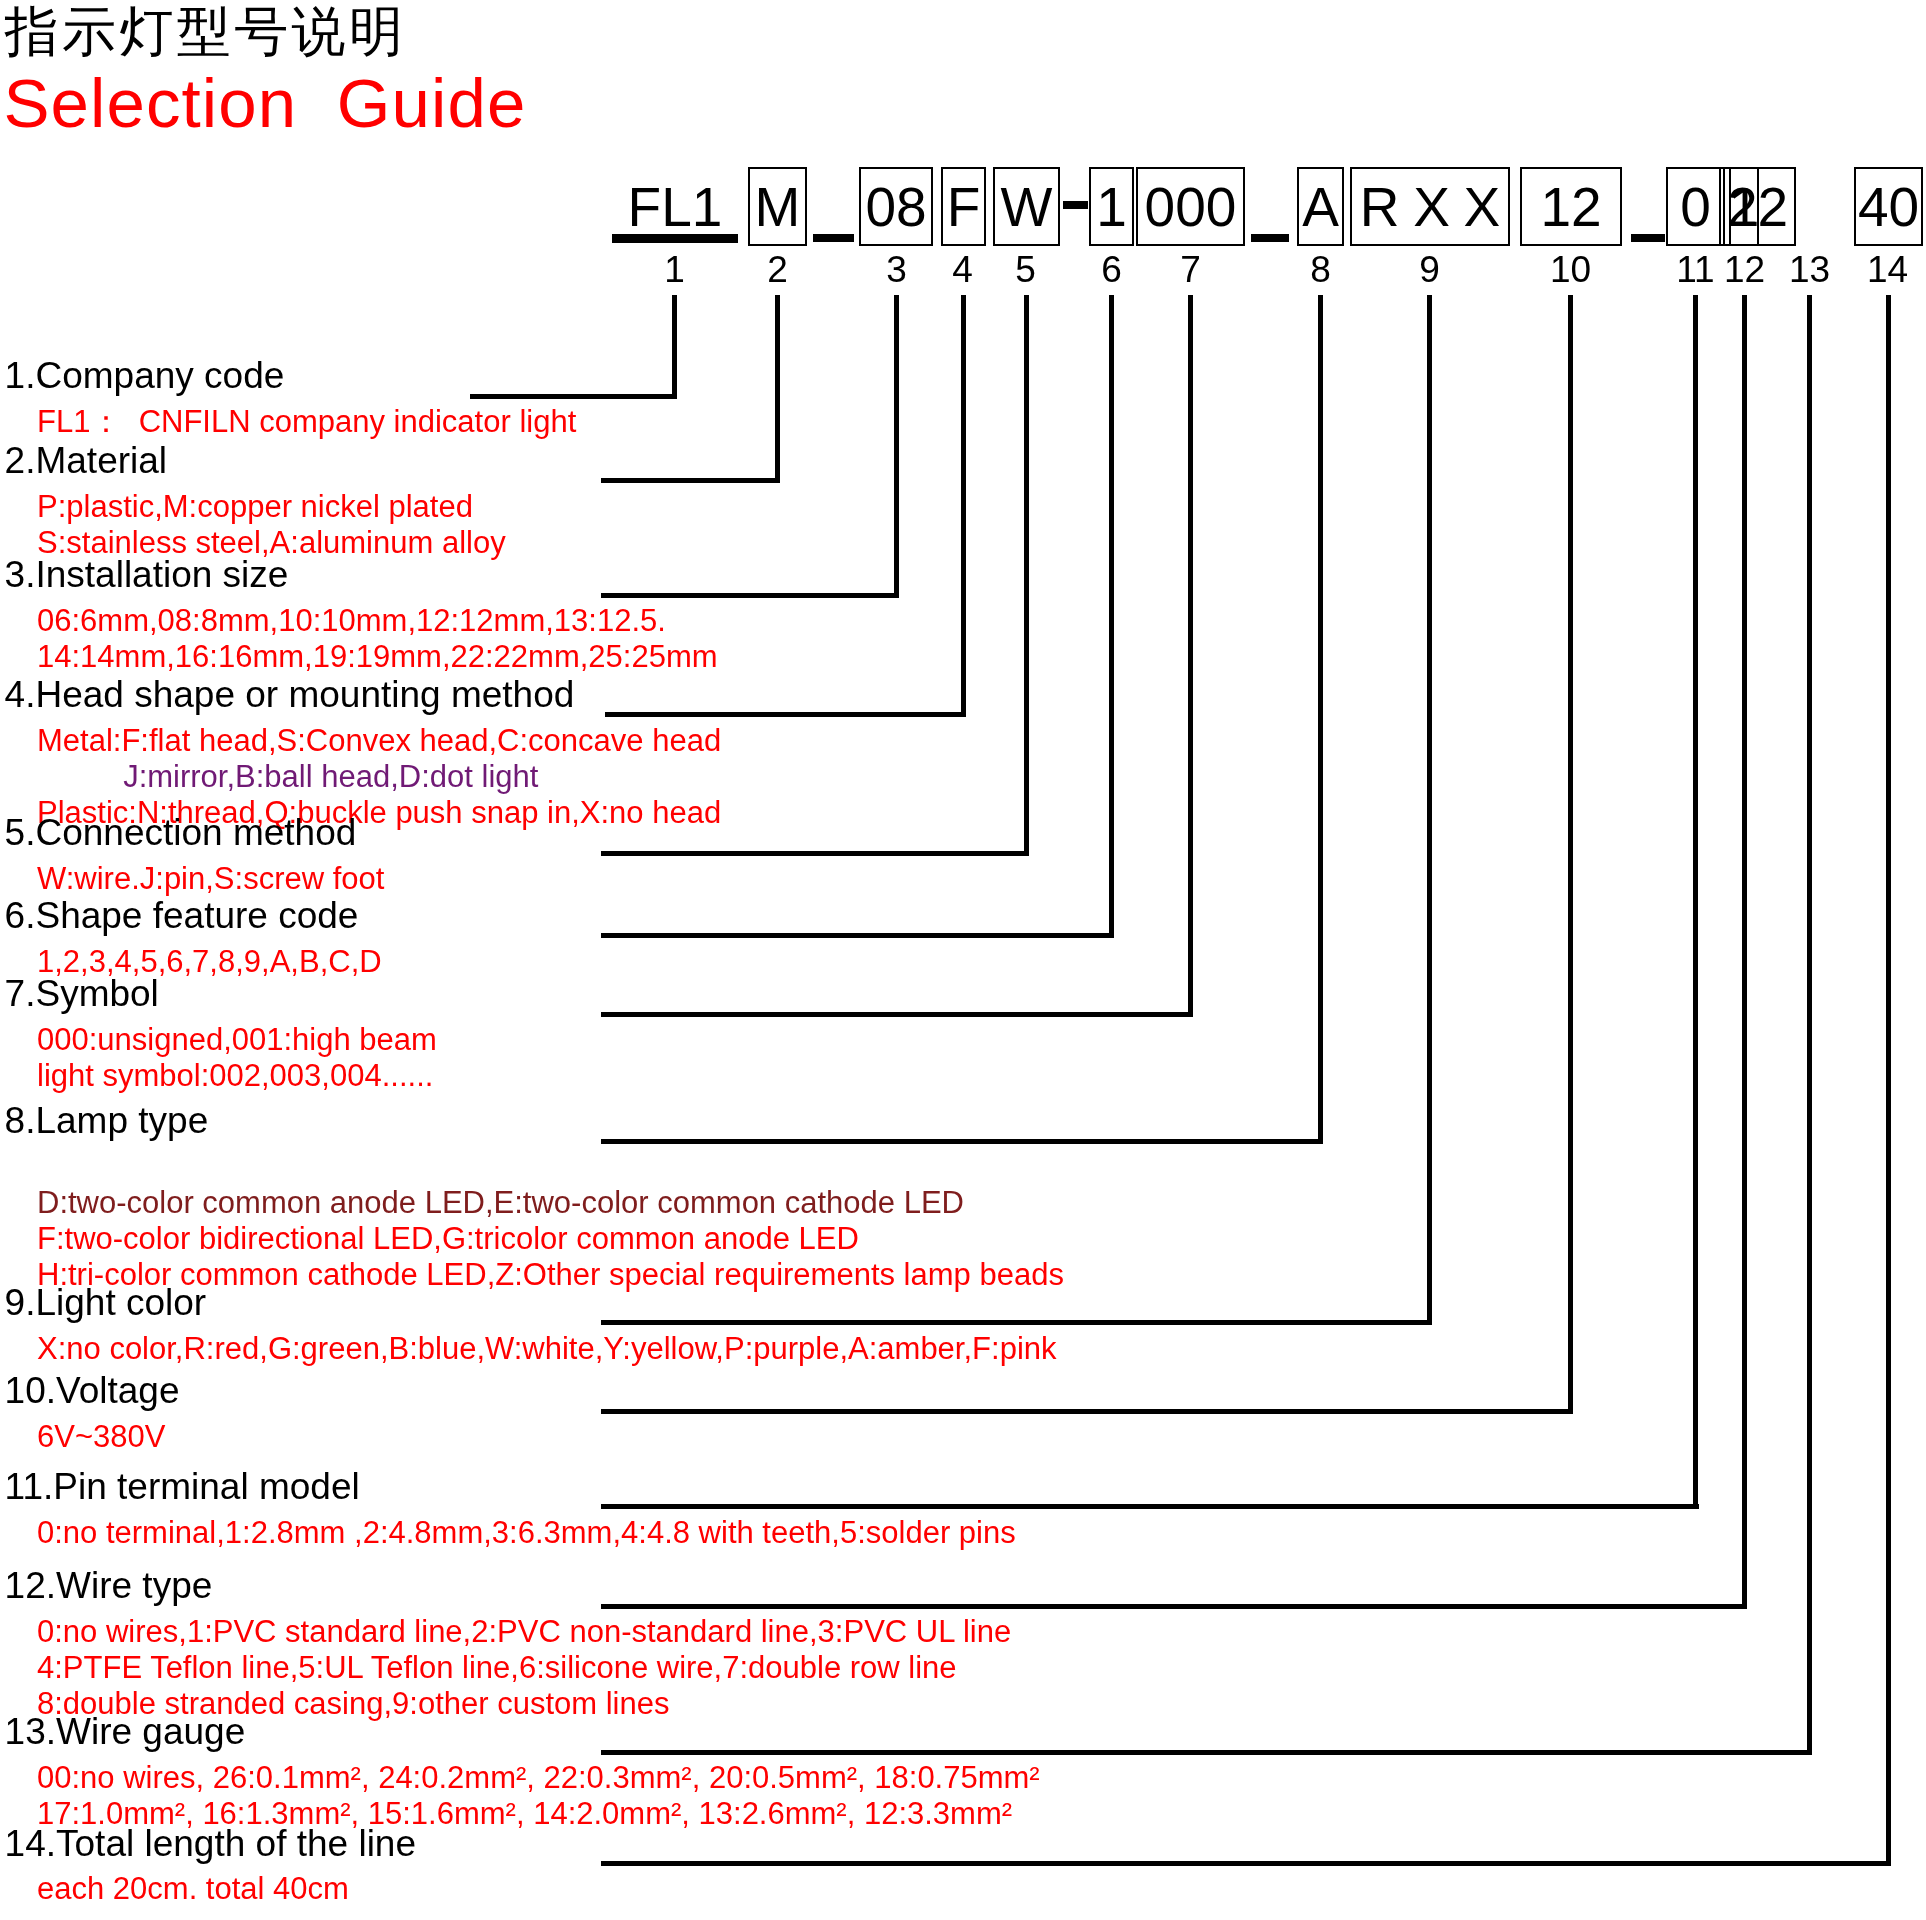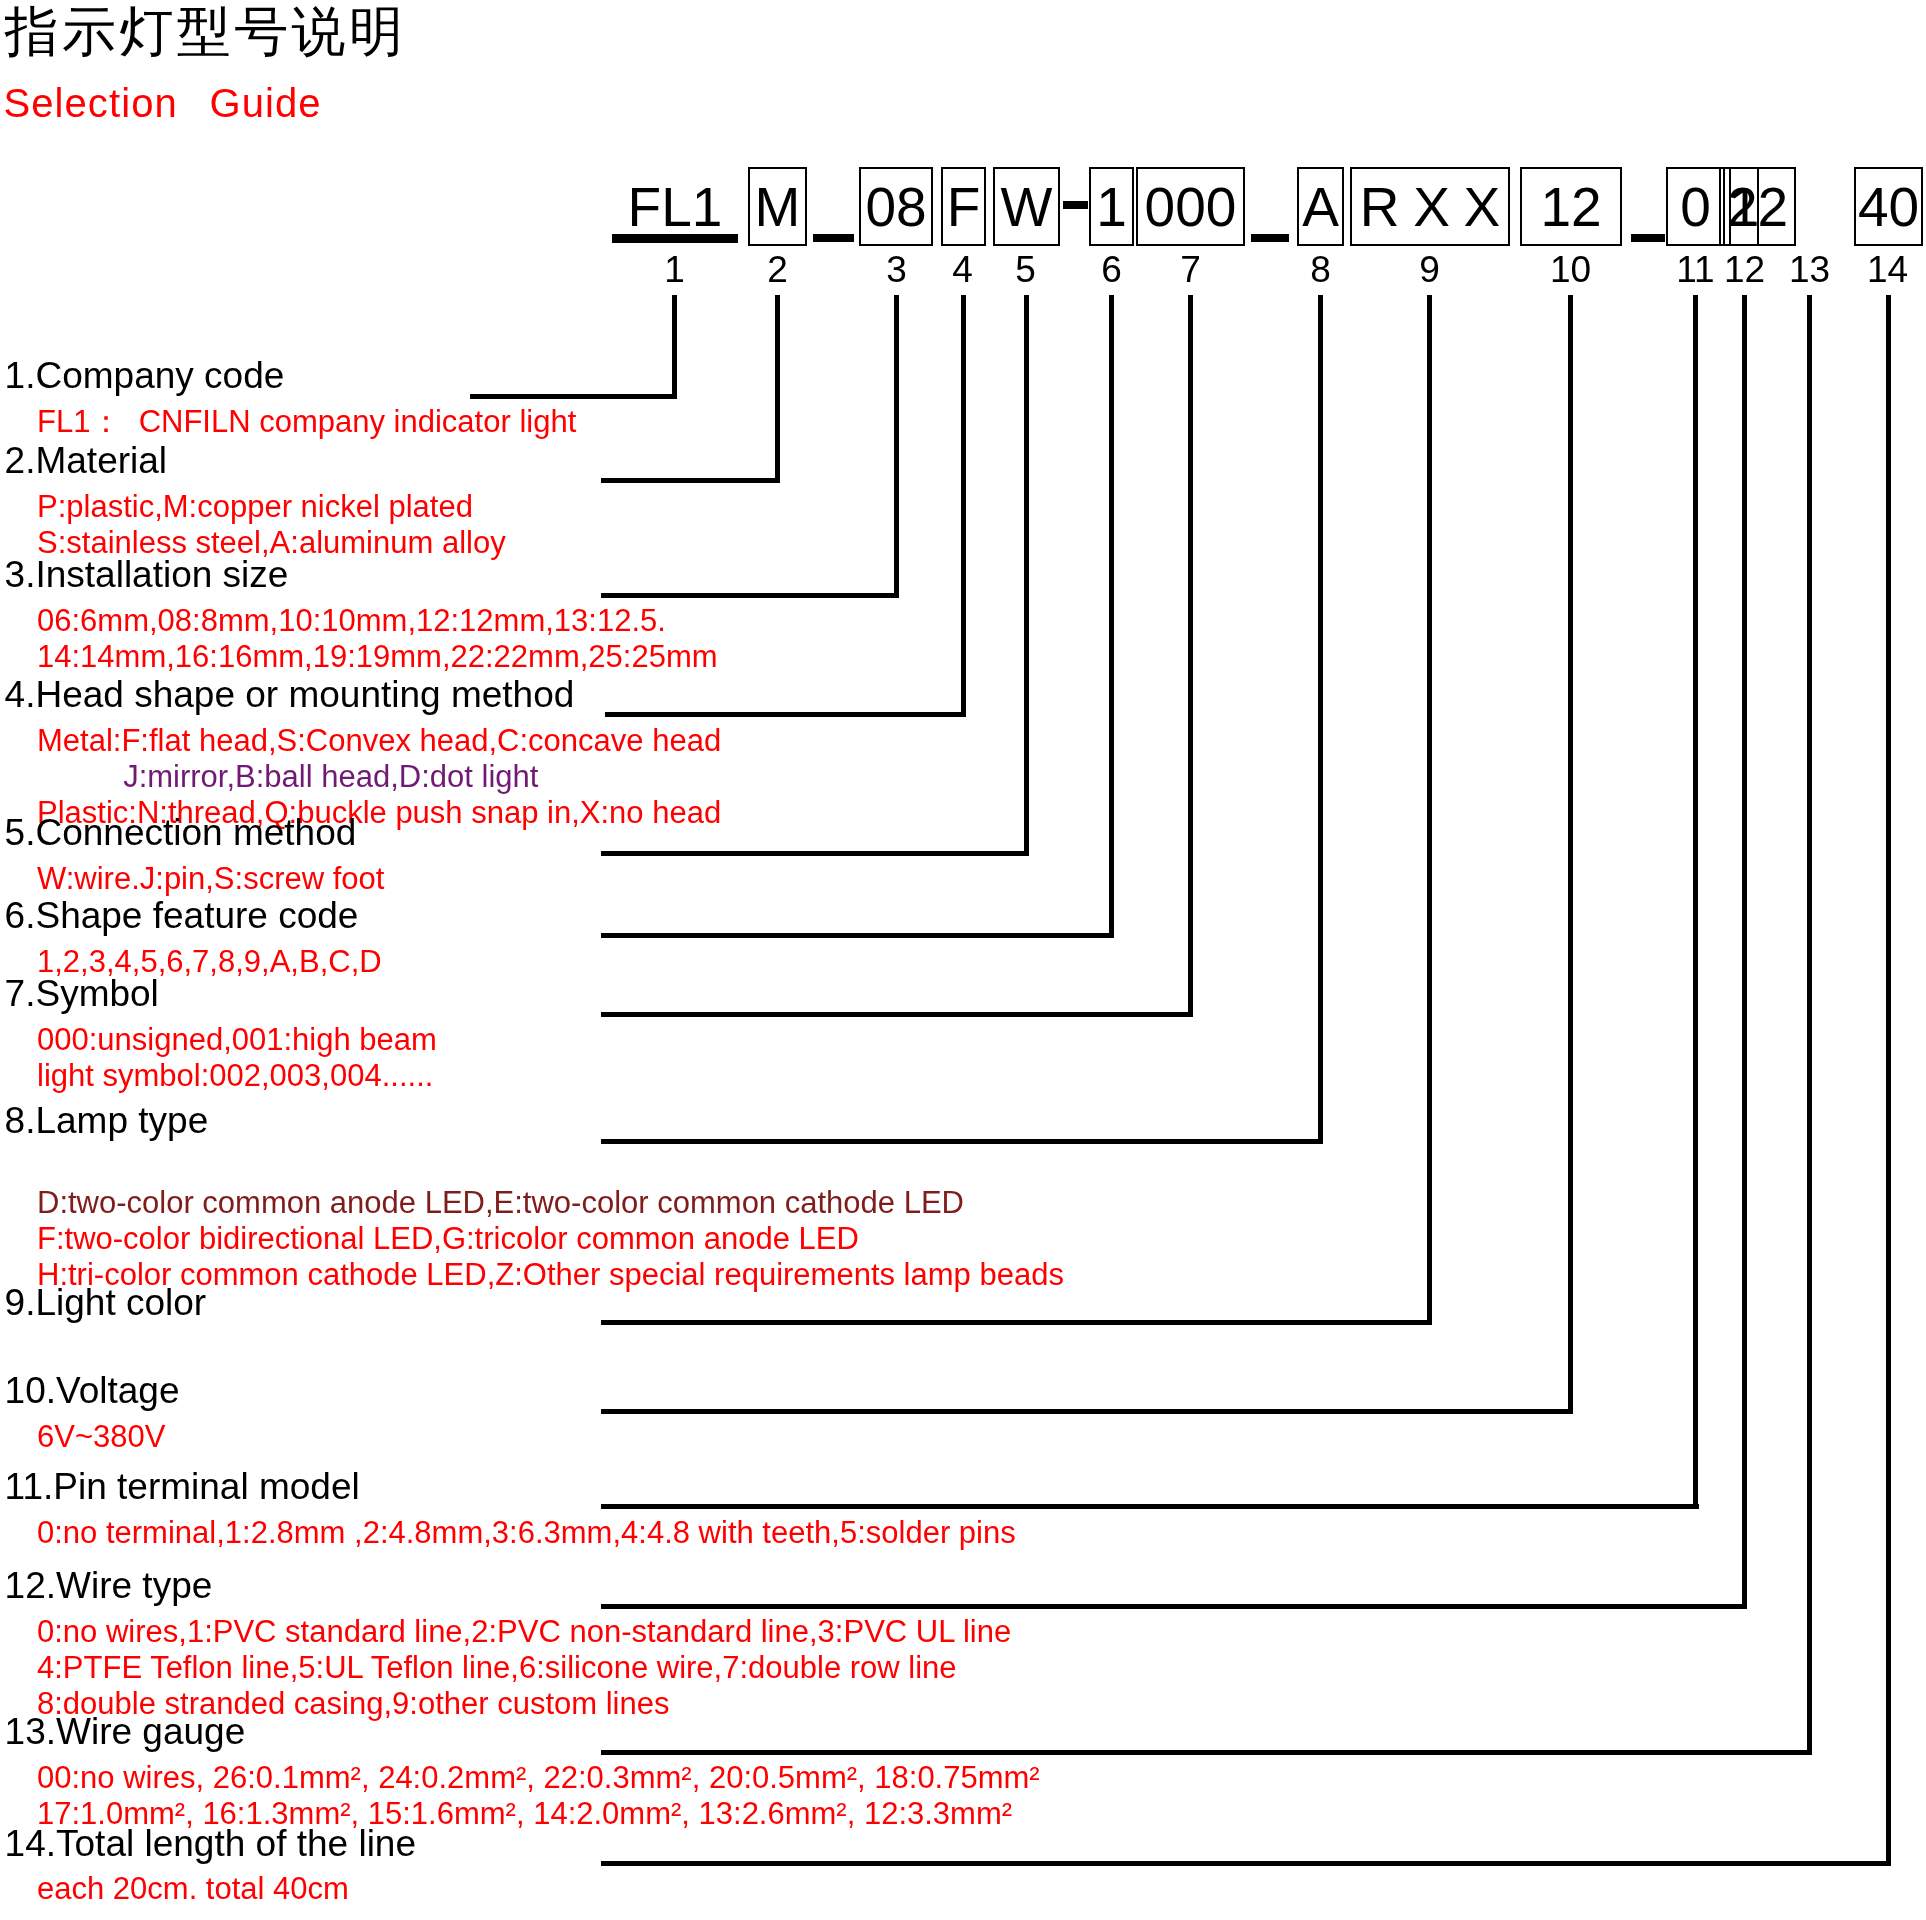--- a/index.html
+++ b/index.html
@@ -11,21 +11,21 @@
     overflow:hidden;
     font-family:"Liberation Sans", sans-serif;
   }
   #title-cn{
     position:absolute;left:4.6px;top:0px;
     font-size:54px;line-height:62px;color:#000;
     font-weight:500;letter-spacing:3.4px;white-space:pre;
   }
   #title-en{
     position:absolute;left:3.4px;top:70px;
-    font-size:40px;line-height:67px;
+    font-size:69px;line-height:67px;
     font-weight:400;letter-spacing:1.1px;word-spacing:19.4px;white-space:pre;
   }
   .seg{
     position:absolute;top:167px;height:79px;
     display:flex;align-items:center;justify-content:center;
     font-size:55px;color:#000;box-sizing:border-box;white-space:pre;
   }
   .seg.box{border:2.9px solid #000;}
   .seg.spaced{letter-spacing:13.7px;text-indent:13.7px;}
   .bar{position:absolute;background:#000;}
@@ -113,20 +113,21 @@
     <div class="vline" style="left: 1318px; top: 295px; width: 4.6px; height: 849px;"></div>
     <div class="hline" style="left: 601px; top: 1139px; width: 722px; height: 4.6px;"></div>
     <div class="item-heading" style="top: 1102px;">8.Lamp type</div>
     <div class="item-line" style="top: 1186px; color: #7f1d1d;">D:two-color common anode LED,E:two-color common cathode LED</div>
     <div class="item-line" style="top: 1222px; color: rgb(255, 0, 0);">F:two-color bidirectional LED,G:tricolor common anode LED</div>
     <div class="item-line" style="top: 1258px; color: rgb(255, 0, 0);">H:tri-color common cathode LED,Z:Other special requirements lamp beads</div>
     <div class="num-label" style="left: 1384px;">9</div>
     <div class="vline" style="left: 1427px; top: 295px; width: 4.6px; height: 1030px;"></div>
     <div class="hline" style="left: 601px; top: 1320px; width: 831px; height: 4.6px;"></div>
     <div class="item-heading" style="top: 1284px;">9.Light color</div>
+    <div class="item-line" style="top: 1332px; color: rgb(255, 0, 0);">X:no color,R:red,G:green,B:blue,W:white,Y:yellow,P:purple,A:amber,F:pink</div>
     <div class="num-label" style="left: 1525px;">10</div>
     <div class="vline" style="left: 1568px; top: 295px; width: 4.6px; height: 1119px;"></div>
     <div class="hline" style="left: 601px; top: 1409px; width: 972px; height: 4.6px;"></div>
     <div class="item-heading" style="top: 1372px;">10.Voltage</div>
     <div class="item-line" style="top: 1420px; color: rgb(255, 0, 0);">6V~380V</div>
     <div class="num-label" style="left: 1650px;">11</div>
     <div class="vline" style="left: 1693px; top: 295px; width: 4.6px; height: 1214px;"></div>
     <div class="hline" style="left: 601px; top: 1504px; width: 1098px; height: 4.6px;"></div>
     <div class="item-heading" style="top: 1468px;">11.Pin terminal model</div>
     <div class="item-line" style="top: 1516px; color: rgb(255, 0, 0);">0:no terminal,1:2.8mm ,2:4.8mm,3:6.3mm,4:4.8 with teeth,5:solder pins</div>

